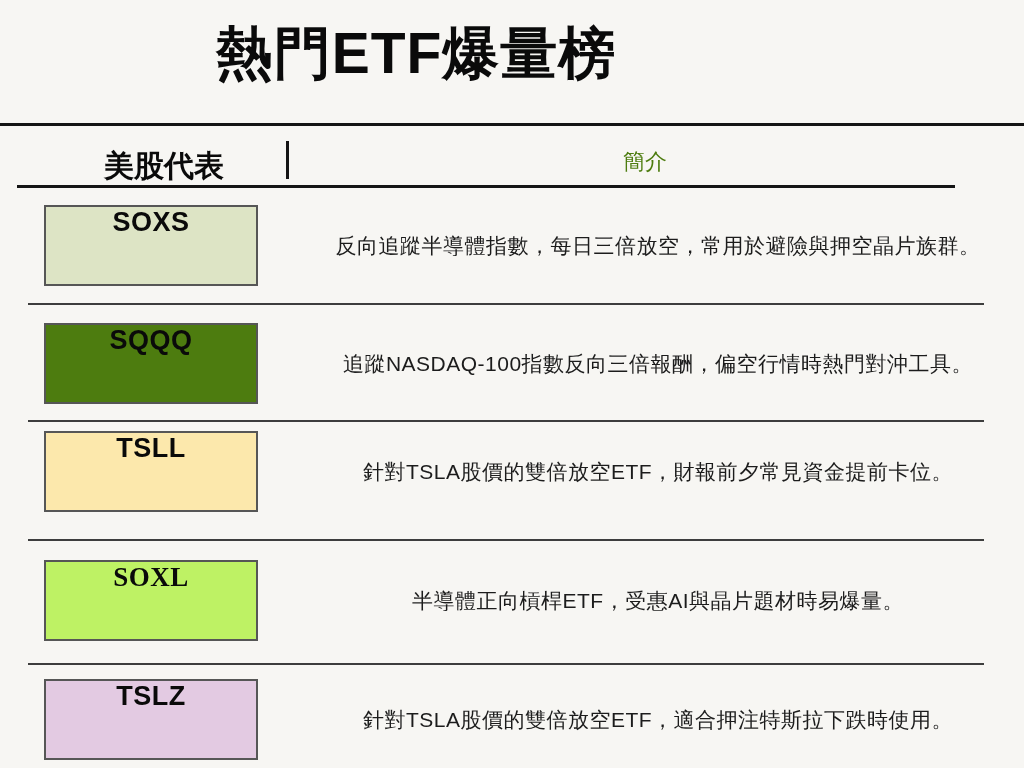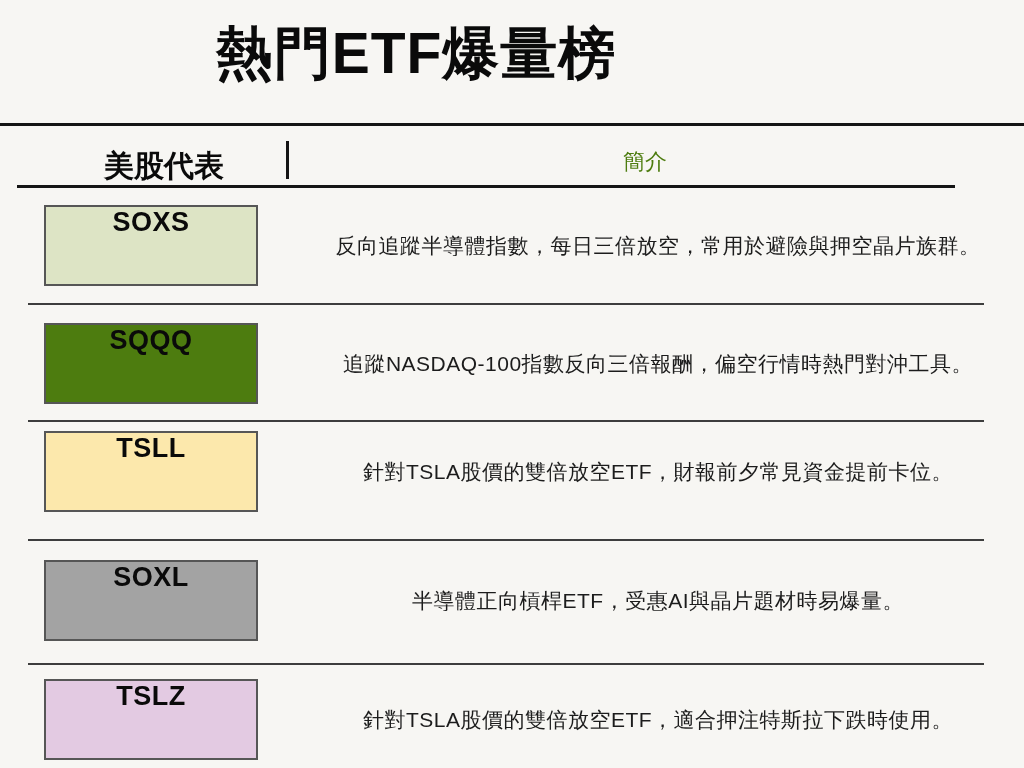--- a/index.html
+++ b/index.html
@@ -154,21 +154,21 @@
   <div class="etf-row r2">
     <div class="ticker-box" style="background-color: rgb(252, 232, 172);">
       <span class="ticker-label">TSLL</span>
     </div>
     <div class="desc">針對TSLA股價的雙倍放空ETF，財報前夕常見資金提前卡位。</div>
   </div>
 
   <div class="row-sep sep2"></div>
 
   <div class="etf-row r3">
-    <div class="ticker-box" style="background-color: #a3a3a3;">
+    <div class="ticker-box" style="background-color: #bef264; font-family: Liberation Serif, serif;">
       <span class="ticker-label">SOXL</span>
     </div>
     <div class="desc">半導體正向槓桿ETF，受惠AI與晶片題材時易爆量。</div>
   </div>
 
   <div class="row-sep sep3"></div>
 
   <div class="etf-row r4">
     <div class="ticker-box" style="background-color: rgb(227, 202, 226);">
       <span class="ticker-label">TSLZ</span>

